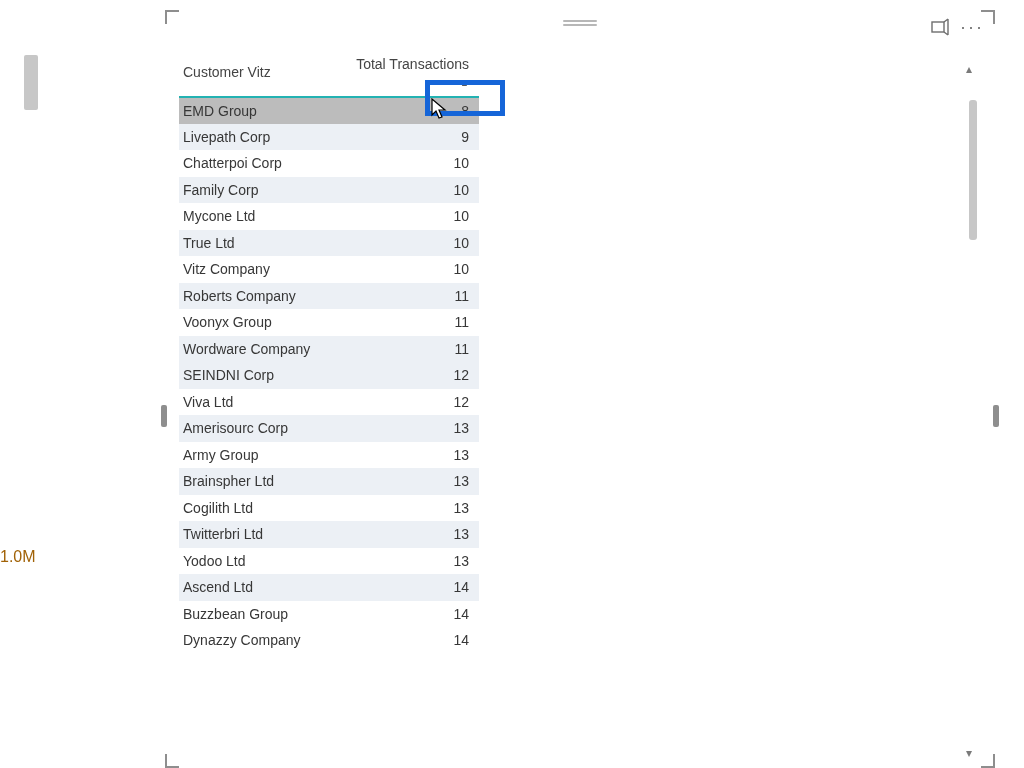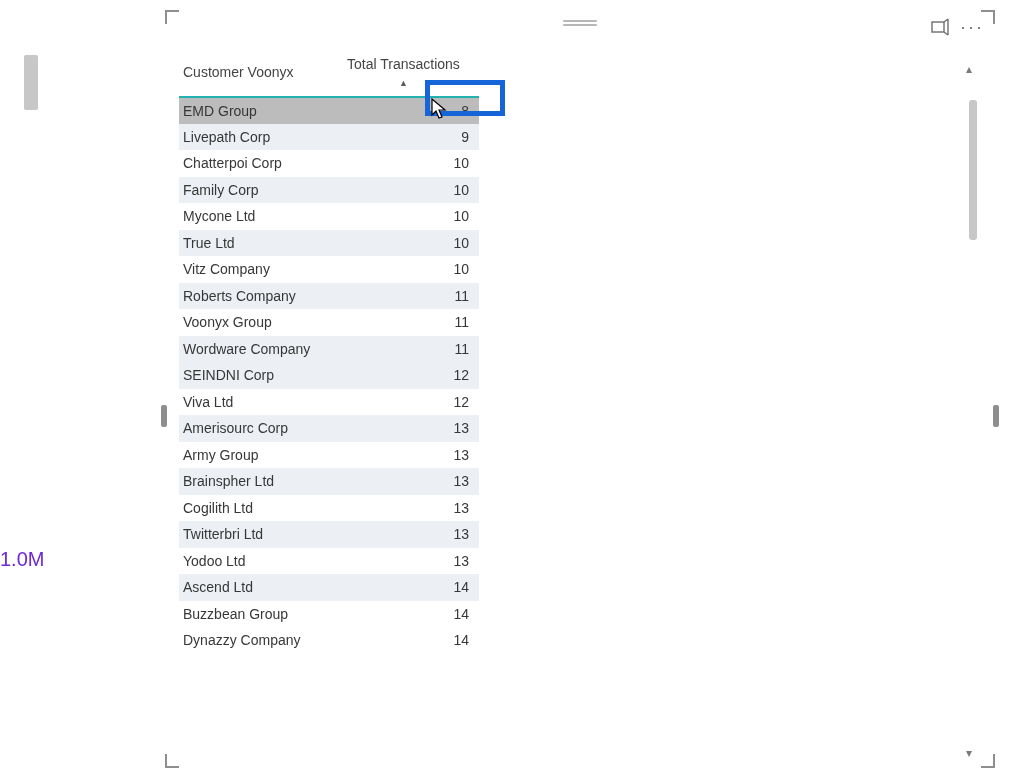--- a/index.html
+++ b/index.html
@@ -37,22 +37,22 @@
       top: 55px;
       width: 14px;
       height: 55px;
       background: #c7c7c7;
       border-radius: 2px;
     }
     .axis-tick {
       position: absolute;
       left: 0;
       top: 548px;
-      font-size: 20px;
-      color: #6d28d9;
+      font-size: 16px;
+      color: #a16207;
     }
 
     
     .visual {
       position: absolute;
       left: 165px;
       top: 10px;
       width: 830px;
       height: 758px;
       background: #fff;
@@ -166,21 +166,21 @@
     }
     thead th {
       text-align: left;
       font-weight: 400;
       color: #444;
       padding: 6px 8px 8px 4px;
       border-bottom: 2px solid #23b2b2;
       white-space: nowrap;
     }
     thead th.col-val {
-      text-align: center;
+      text-align: right;
       padding-right: 10px;
     }
     .sort-ind {
       font-size: 9px;
       color: #5a5a5a;
       position: relative;
       top: 1px;
     }
     tbody td {
       padding: 4px 4px;
@@ -264,21 +264,21 @@
       </svg>
     </div>
     <div class="tool-btn dots">···</div>
   </div>
 
   <div class="table-wrap">
     <table>
       <thead>
         <tr>
           <th class="col-name">
-            <span>Customer Voonyx</span>
+            <span>Customer Vitz</span>
           </th>
           <th class="col-val">
             <span>Total Transactions</span><br>
             <span class="sort-ind">▲</span>
           </th>
         </tr>
       </thead>
       <tbody id="tbody">
           <tr class="sel">
             <td class="col-name">EMD Group</td>

